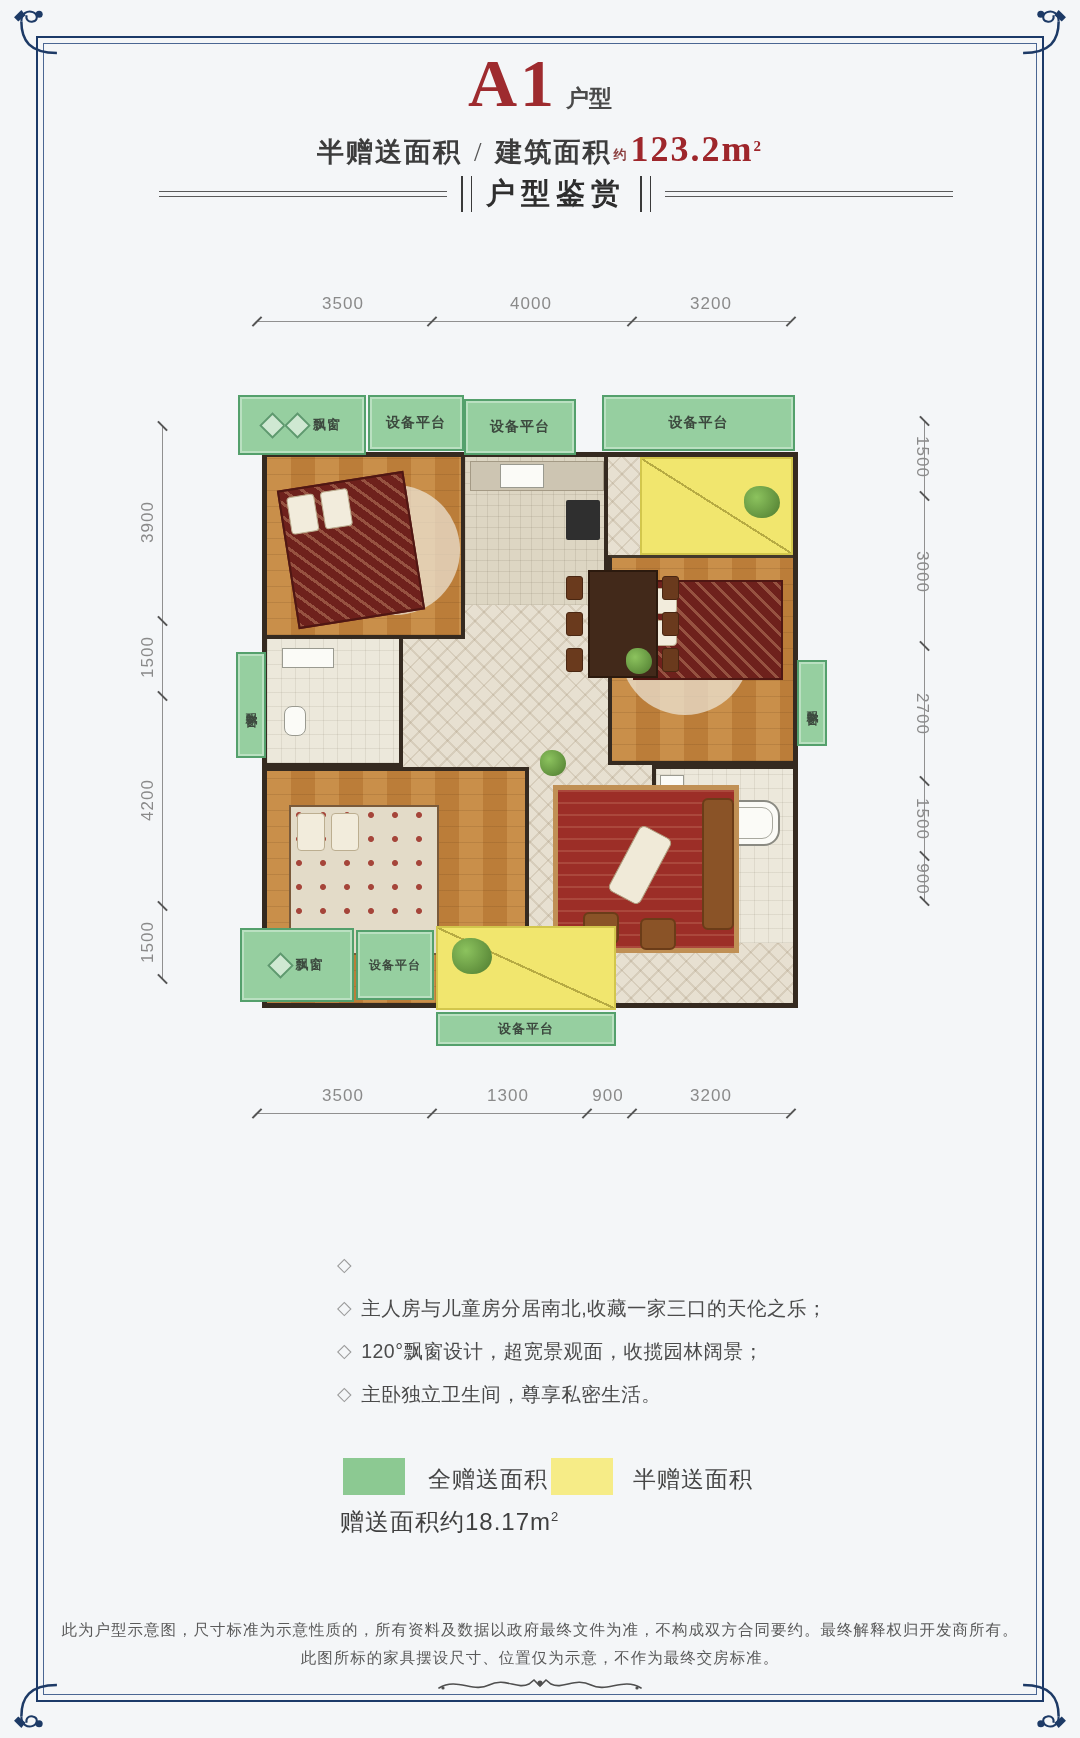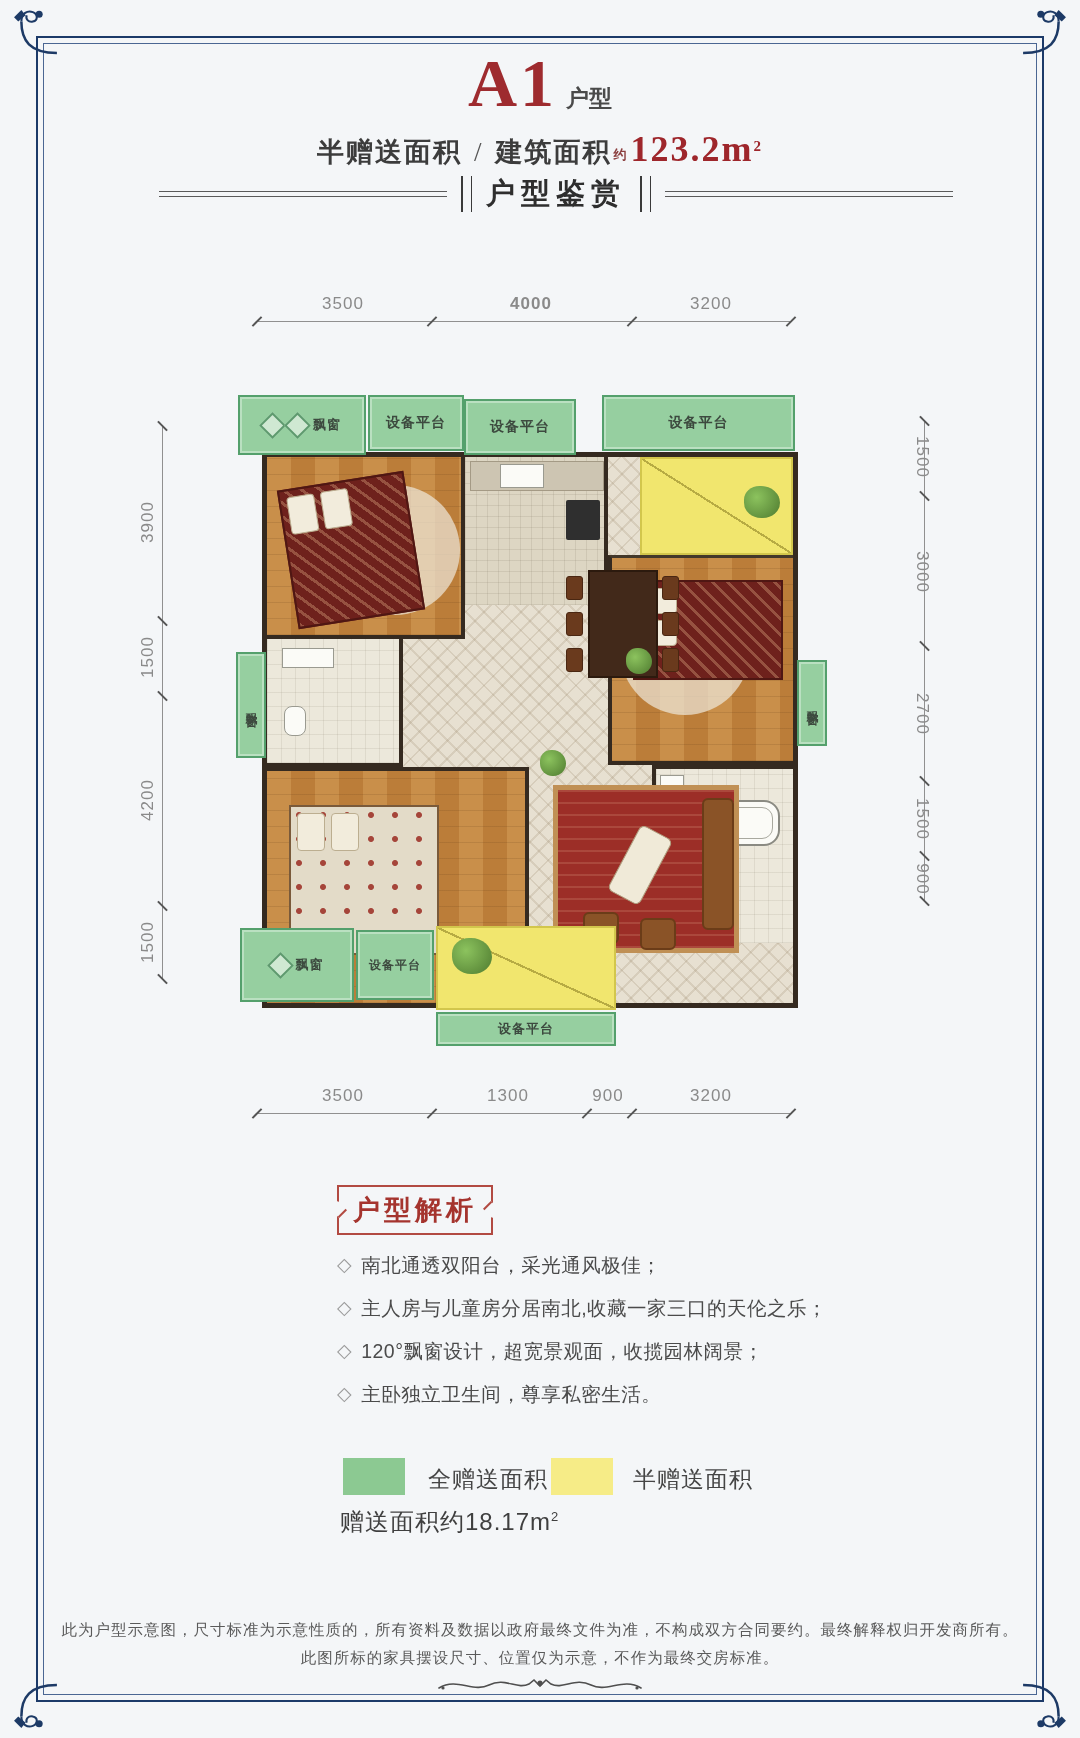--- a/index.html
+++ b/index.html
@@ -230,21 +230,21 @@
     <span style="font-size:13px;">设备平台</span>
   </div>
 
   <div class="dimh" style="left:256px;top:321px;width:536px;">
     <div class="tick" style="left:0;"></div>
     <div class="tick" style="left:175px;"></div>
     <div class="tick" style="left:375px;"></div>
     <div class="tick" style="left:534px;"></div>
   </div>
   <div class="dim-label c" style="left:343px;top:294px;">3500</div>
-  <div class="dim-label c" style="left:531px;top:294px;font-weight:bold;">4000</div>
+  <div class="dim-label c" style="left:531px;top:294px;">4000</div>
   <div class="dim-label c" style="left:711px;top:294px;">3200</div>
 
   <div class="dimh" style="left:256px;top:1113px;width:536px;">
     <div class="tick" style="left:0;"></div>
     <div class="tick" style="left:175px;"></div>
     <div class="tick" style="left:330px;"></div>
     <div class="tick" style="left:375px;"></div>
     <div class="tick" style="left:534px;"></div>
   </div>
   <div class="dim-label c" style="left:343px;top:1086px;">3500</div>
@@ -271,29 +271,23 @@
     <div class="tick" style="top:360px;"></div>
     <div class="tick" style="top:435px;"></div>
     <div class="tick" style="top:480px;"></div>
   </div>
   <div class="vlab rot-r" style="left:890px;top:446px;">1500</div>
   <div class="vlab rot-r" style="left:890px;top:561px;">3000</div>
   <div class="vlab rot-r" style="left:890px;top:703px;">2700</div>
   <div class="vlab rot-r" style="left:890px;top:808px;">1500</div>
   <div class="vlab rot-r" style="left:890px;top:868px;">900</div>
 
-  <div class="an-box">
-    <div class="notch n-l"></div>
-    <span>户型解析</span>
-    <div class="notch n-r"></div>
-  </div>
   <div class="bullets">
     <div class="bullet">
       <span class="mk">◇</span>
-      <span class="tx">南北通透双阳台，采光通风极佳；</span>
     </div>
     <div class="bullet">
       <span class="mk">◇</span>
       <span class="tx">主人房与儿童房分居南北,收藏一家三口的天伦之乐；</span>
     </div>
     <div class="bullet">
       <span class="mk">◇</span>
       <span class="tx">120°飘窗设计，超宽景观面，收揽园林阔景；</span>
     </div>
     <div class="bullet">

